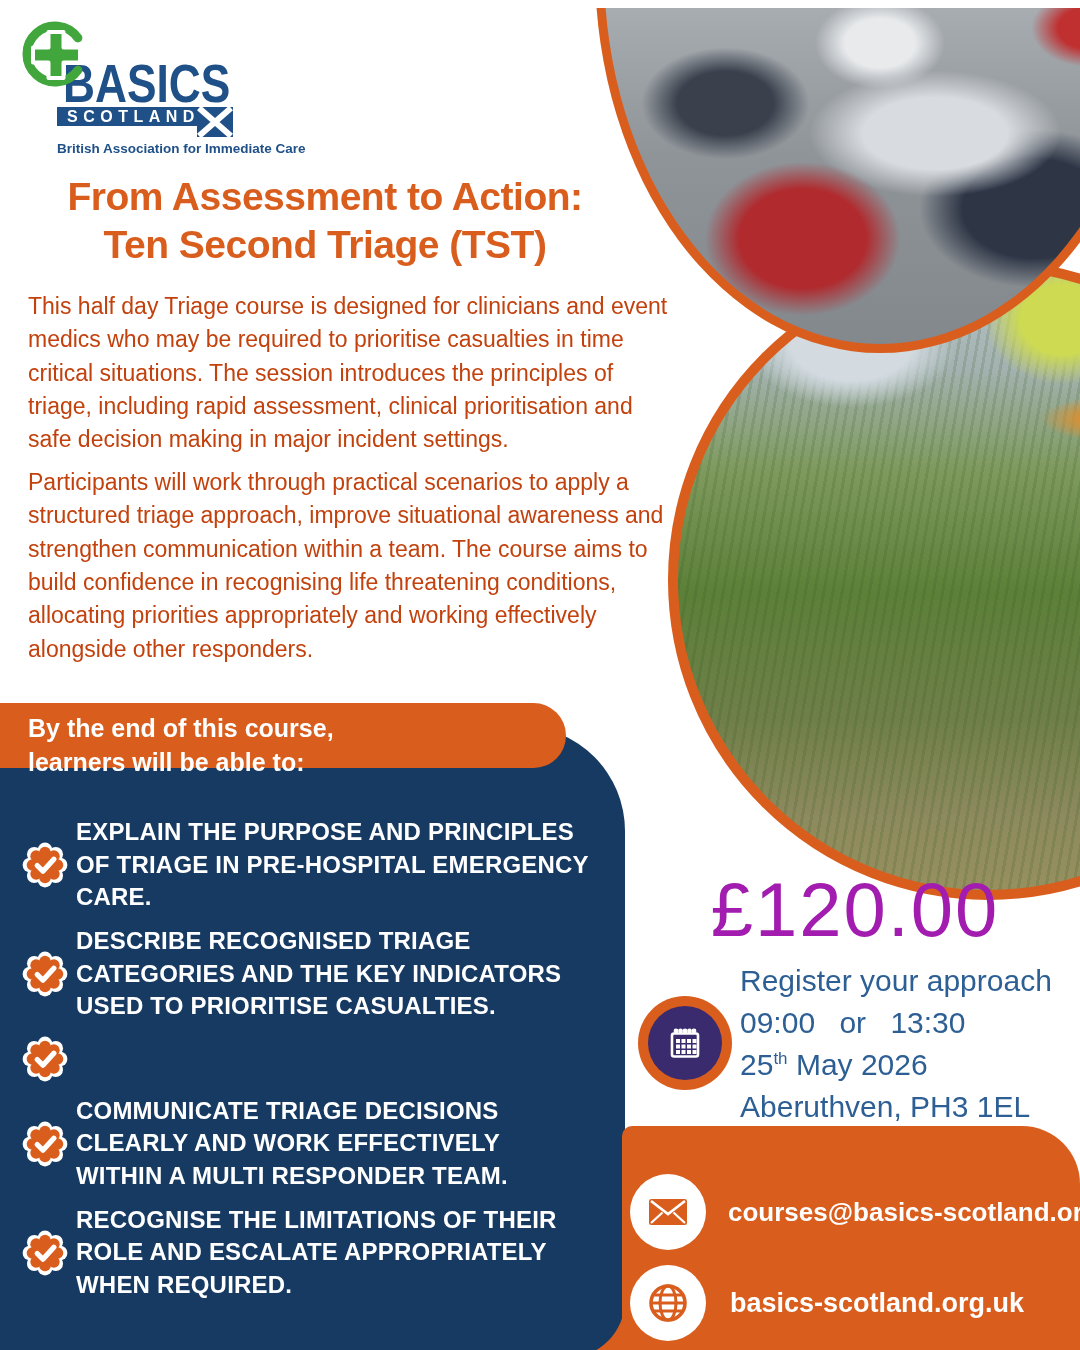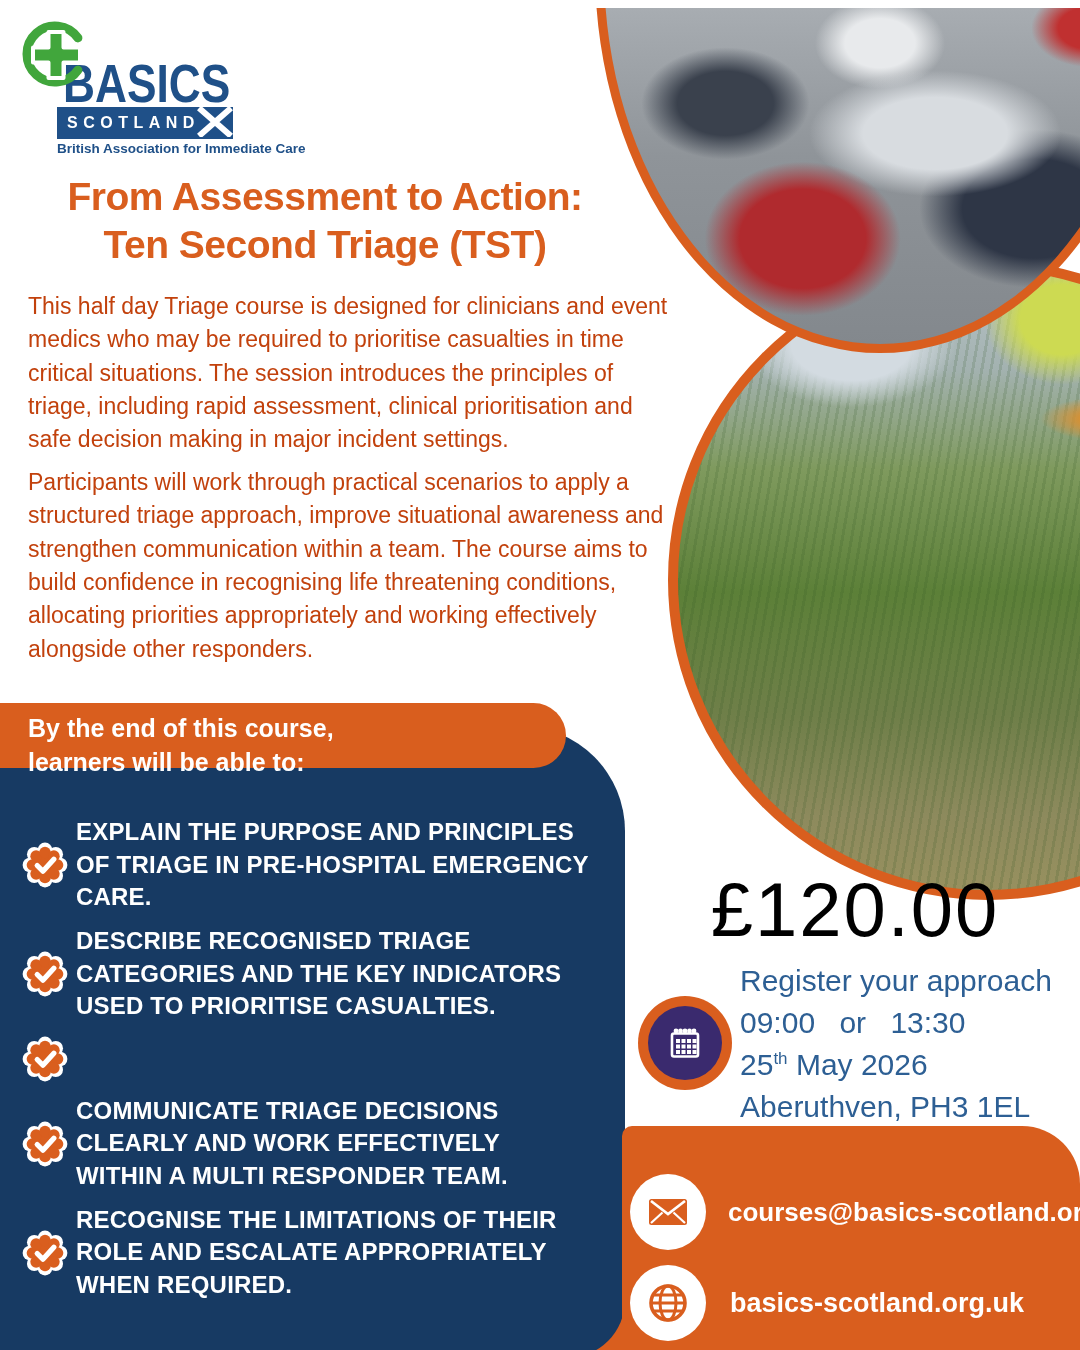--- a/index.html
+++ b/index.html
@@ -11,21 +11,21 @@
   }
 
   
   .logo-mark { position:absolute; left:15px; top:5px; width:100px; height:100px; z-index:5; }
   .logo-brand {
     position:absolute; left:63px; top:48px; z-index:4;
     font-size:54px; font-weight:bold; color:#1F5088; letter-spacing:0px;
     transform:scaleX(.82); transform-origin:left top; line-height:1;
   }
   .logo-bar {
-    position:absolute; left:57px; top:99px; width:176px; height:32px;
+    position:absolute; left:57px; top:99px; width:176px; height:19px;
     background:#1F5088; z-index:4; display:flex; align-items:center;
   }
   .logo-region {
     color:#ffffff; font-weight:bold; font-size:16px; letter-spacing:5.5px;
     padding-left:10px; white-space:nowrap;
   }
   .logo-flag { position:absolute; right:0; top:0; width:36px; height:30px; }
   .logo-tagline {
     position:absolute; left:57px; top:133px; z-index:4;
     font-size:13.5px; font-weight:bold; color:#1F5088; white-space:nowrap;
@@ -90,21 +90,21 @@
   .outcome-item { display:flex; align-items:center; margin-bottom:11px; }
   .badge-wrap { flex:0 0 62px; display:flex; justify-content:center; }
   .outcome-text {
     color:#ffffff; font-weight:bold; font-size:24px; line-height:1.36;
     width:516px; letter-spacing:0.2px;
   }
 
   
   .price {
     position:absolute; left:640px; top:858px; width:430px; z-index:4;
-    text-align:center; color:#000000; font-size:76px; font-weight:normal;
+    text-align:center; color:#a21caf; font-size:76px; font-weight:normal;
     letter-spacing:2px;
   }
   .register-block {
     position:absolute; left:740px; top:952px; width:330px; z-index:4;
     color:#2D5F94; font-size:30px; line-height:1.4; white-space:nowrap;
   }
   .register-block .times { word-spacing:16px; }
   .register-block sup { font-size:17px; vertical-align:super; line-height:0; }
   .calendar-badge {
     position:absolute; left:638px; top:988px; width:94px; height:94px;

